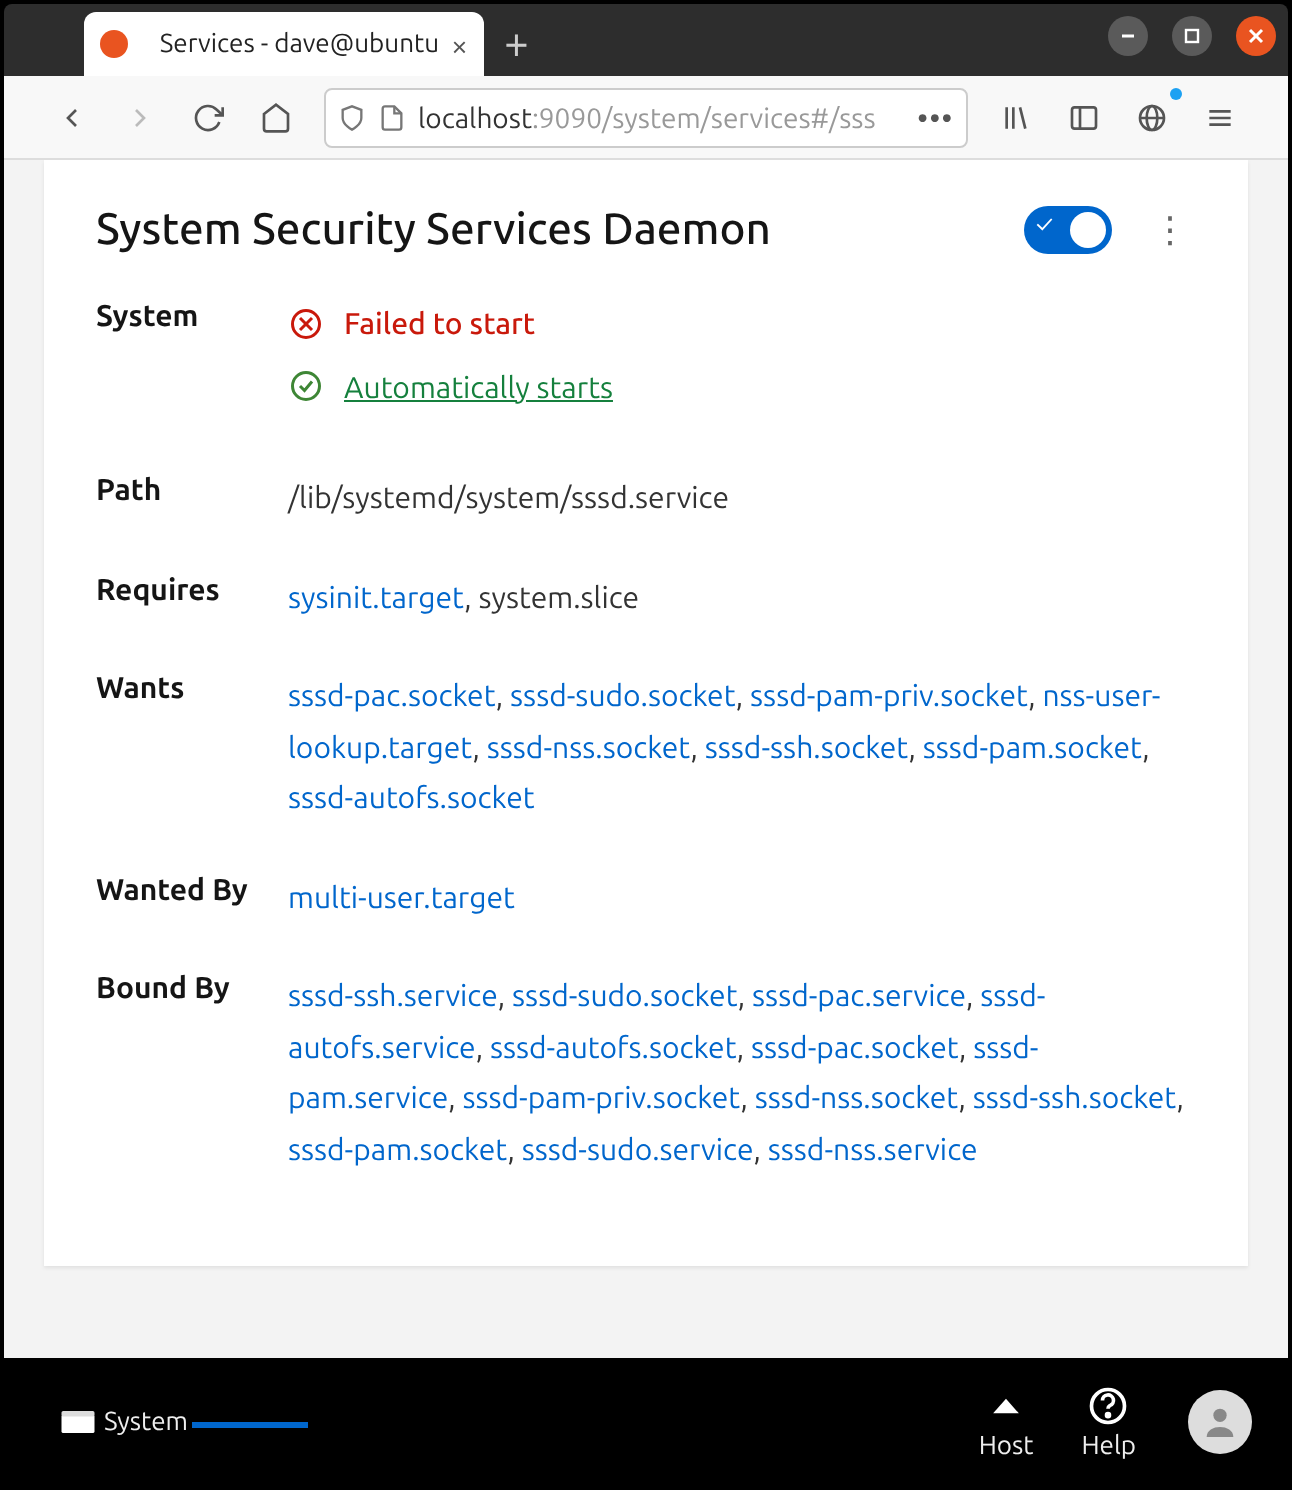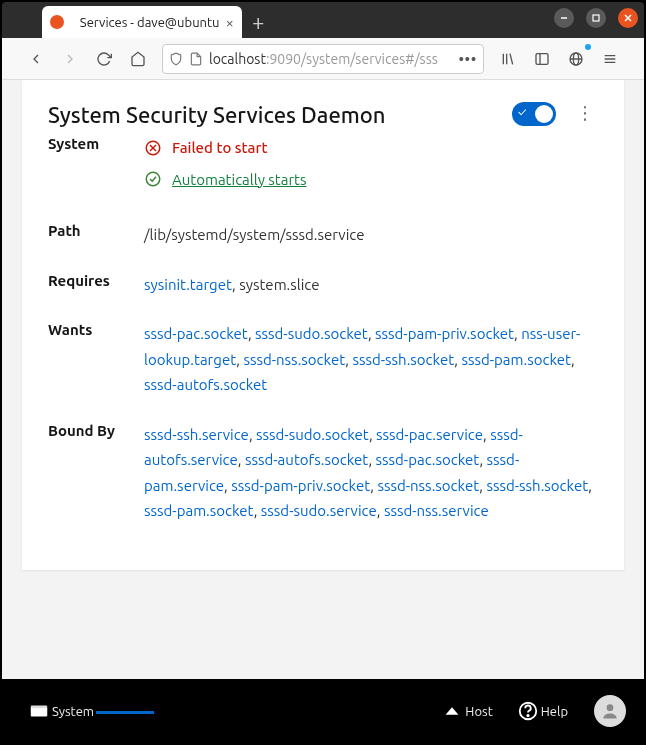--- a/index.html
+++ b/index.html
@@ -38,21 +38,21 @@
     .page-scroll::-webkit-scrollbar { width: 12px; }
     .page-scroll::-webkit-scrollbar-track { background: #f3f3f3; }
     .page-scroll::-webkit-scrollbar-thumb { background: #999; border-radius: 6px; }
 
     .breadcrumb { padding: 14px 20px; font-size: 15px; display: flex; align-items: center; gap: 10px; }
     .breadcrumb a { color: #0066cc; text-decoration: none; }
     .breadcrumb .chev { color: #888; font-size: 11px; }
     .breadcrumb .current { color: #333; }
 
     .card { background: #fff; margin: 0 20px 20px 20px; padding: 22px 26px; box-shadow: 0 1px 2px rgba(0,0,0,.08); }
-    .card-header { display: flex; align-items: flex-start; gap: 16px; margin-bottom: 8px; }
+    .card-header { display: flex; align-items: center; gap: 16px; margin-bottom: 22px; }
     .card-title { font-size: 22px; font-weight: 500; color: #151515; flex: 1; }
 
     .toggle { width: 44px; height: 24px; background: #0066cc; border-radius: 12px; position: relative; cursor: pointer; }
     .toggle::before { content: "✓"; position: absolute; left: 6px; top: 3px; color: #fff; font-size: 12px; }
     .toggle::after { content: ""; position: absolute; right: 3px; top: 3px; width: 18px; height: 18px; background: #fff; border-radius: 50%; }
     .kebab { color: #666; cursor: pointer; font-size: 18px; padding: 0 4px; }
 
     .row { display: flex; margin-bottom: 24px; }
     .row-label { width: 96px; font-weight: 600; color: #151515; font-size: 15px; flex-shrink: 0; }
     .row-body { flex: 1; font-size: 15px; line-height: 1.7; }
@@ -62,21 +62,21 @@
     .status-fail { color: #c9190b; font-weight: 500; }
     .status-auto { color: #15803d; text-decoration: underline; }
     .start-btn { border: 1px solid #0066cc; color: #0066cc; background: #fff; padding: 6px 14px; border-radius: 3px; font-size: 15px; cursor: pointer; margin-left: 20px; }
 
     .link-list a { color: #0066cc; text-decoration: none; }
     .sep { color: #333; }
     .plain { color: #333; }
 
     
     .bottombar { height: 64px; background: #000; display: flex; align-items: center; padding: 0 18px; gap: 8px; color: #fff; }
-    .bb-item { display: flex; flex-direction: row; align-items: center; gap: 2px; cursor: pointer; font-size: 13px; color: #eee; padding: 0 8px; }
+    .bb-item { display: flex; flex-direction: column; align-items: center; gap: 2px; cursor: pointer; font-size: 13px; color: #eee; padding: 0 8px; }
     .bb-item svg { width: 22px; height: 22px; }
     .bb-item.system { flex-direction: row; align-items: center; }
     .bb-item.system .underline { width: 58px; height: 3px; background: #0066cc; margin-top: 3px; }
     .spacer { flex: 1; }
     .avatar { width: 32px; height: 32px; border-radius: 50%; background: #ddd; display: flex; align-items: center; justify-content: center; margin-left: 10px; cursor: pointer; }
     .avatar svg { width: 20px; height: 20px; fill: #888; }
   </style>
 </head>
 <body>
 
@@ -208,20 +208,24 @@
       <div class="row">
         <div class="row-label">Requires</div>
         <div class="row-body link-list"><a href="#">sysinit.target</a><span class="sep">,  </span><span class="plain">system.slice</span></div>
       </div>
 
       <div class="row">
         <div class="row-label">Wants</div>
         <div class="row-body link-list"><a href="#">sssd-pac.socket</a><span class="sep">,  </span><a href="#">sssd-sudo.socket</a><span class="sep">,  </span><a href="#">sssd-pam-priv.socket</a><span class="sep">,  </span><a href="#">nss-user-lookup.target</a><span class="sep">,  </span><a href="#">sssd-nss.socket</a><span class="sep">,  </span><a href="#">sssd-ssh.socket</a><span class="sep">,  </span><a href="#">sssd-pam.socket</a><span class="sep">,  </span><a href="#">sssd-autofs.socket</a></div>
       </div>
 
+      <div class="row">
+        <div class="row-label">Wanted By</div>
+        <div class="row-body link-list"><a href="#">multi-user.target</a></div>
+      </div>
 
       <div class="row">
         <div class="row-label">Bound By</div>
         <div class="row-body link-list"><a href="#">sssd-ssh.service</a><span class="sep">,  </span><a href="#">sssd-sudo.socket</a><span class="sep">,  </span><a href="#">sssd-pac.service</a><span class="sep">,  </span><a href="#">sssd-autofs.service</a><span class="sep">,  </span><a href="#">sssd-autofs.socket</a><span class="sep">,  </span><a href="#">sssd-pac.socket</a><span class="sep">,  </span><a href="#">sssd-pam.service</a><span class="sep">,  </span><a href="#">sssd-pam-priv.socket</a><span class="sep">,  </span><a href="#">sssd-nss.socket</a><span class="sep">,  </span><a href="#">sssd-ssh.socket</a><span class="sep">,  </span><a href="#">sssd-pam.socket</a><span class="sep">,  </span><a href="#">sssd-sudo.service</a><span class="sep">,  </span><a href="#">sssd-nss.service</a></div>
       </div>
     </div>
   </div>
 </div>
 
 <div class="bottombar">

